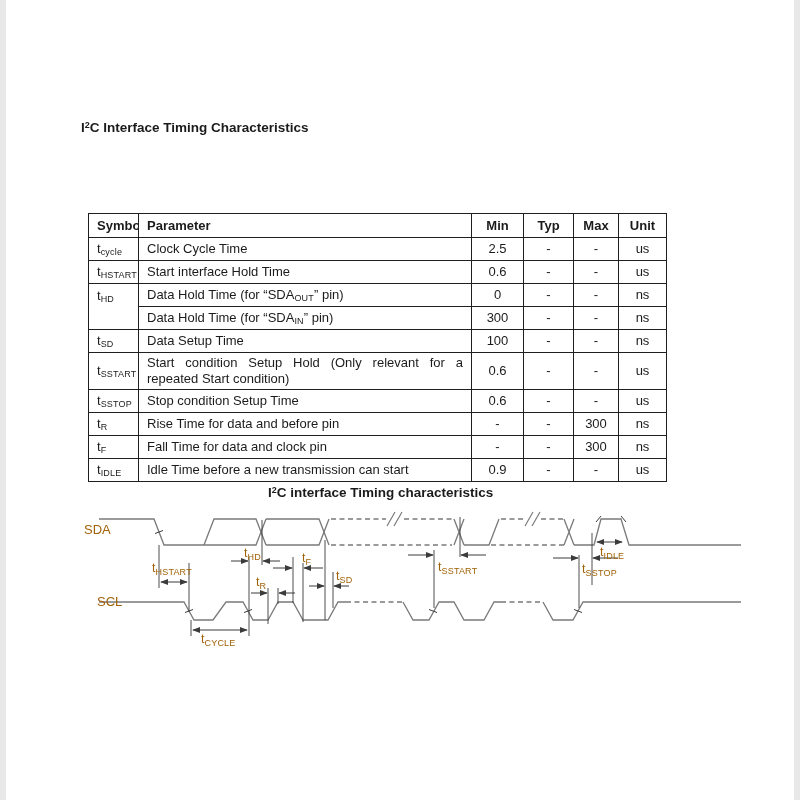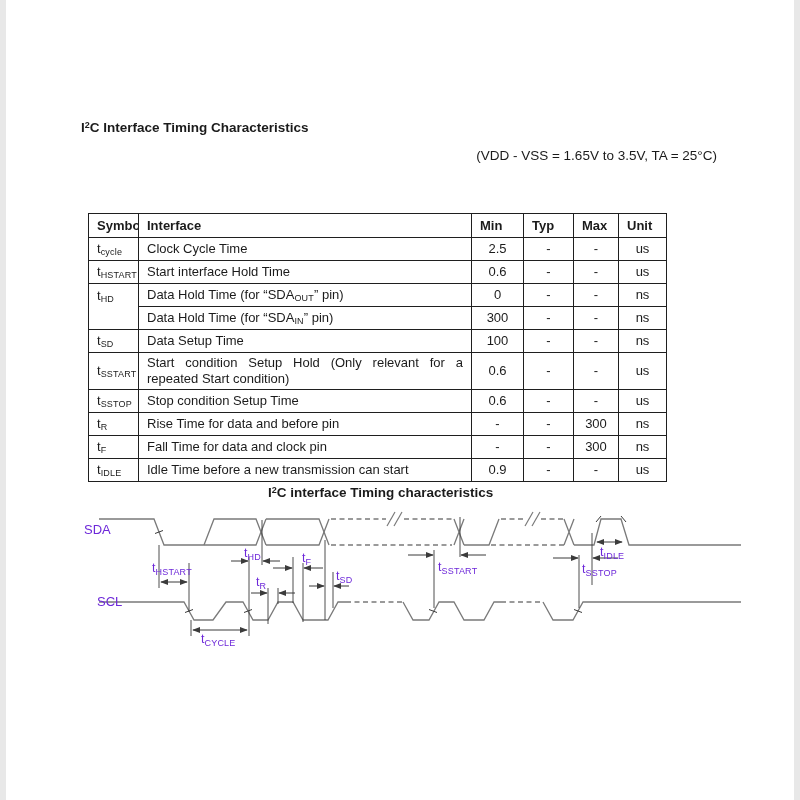--- a/index.html
+++ b/index.html
@@ -14,58 +14,57 @@
 
   table.timing {
     position:absolute; left:82px; top:180px; width:578px;
     border-collapse:collapse; table-layout:fixed; font-size:13px;margin-top:33px;
   }
   table.timing th, table.timing td {
     border:1px solid #1f1f1f; padding:2px 8px; line-height:16px;
     vertical-align:middle; overflow:hidden;
   }
   table.timing th { text-align:left; font-weight:bold; height:19px; }
-  table.timing th.c { }
+  table.timing th.c { text-align:center; }
   table.timing td { height:18px; }
   table.timing td.c { text-align:center; }
   table.timing td.sym { vertical-align:middle; }
   table.timing td.sym2 { vertical-align:top; padding-top:4px; }
   table.timing sub { font-size:9px; line-height:0; vertical-align:-2px; letter-spacing:0.2px; }
 
   .diagram-title { position:absolute; left:262px; top:485px; font-size:13.5px; font-weight:bold; }
   .diagram-title sup { font-size:9px; vertical-align:4px; }
 
   .diagram-wrap { position:absolute; left:75px; top:500px; width:680px; height:160px; }
   .diagram-wrap svg { position:absolute; left:0; top:0; }
-  .dlabel { position:absolute; font-size:12.5px; color:#6d28d9; white-space:nowrap; line-height:12px; }
+  .dlabel { position:absolute; font-size:12.5px; color:#a16207; white-space:nowrap; line-height:12px; }
   .dlabel sub { font-size:9px; vertical-align:-3px; line-height:0; letter-spacing:0.2px; }
   .sig { font-size:13px; }
 </style>
 </head>
 <body>
 
 <div class="page">
 
   <div class="doc-title"><span>I</span><sup>2</sup><span>C Interface Timing Characteristics</span></div>
 
-  <div class="condition-note">(VDD - VSS = 1.65V to 3.5V, TA = 25°C)</div>
 
   <table class="timing">
     <colgroup>
       <col style="width:50px">
         <col style="width:333px">
         <col style="width:52px">
       <col style="width:50px">
         <col style="width:45px">
         <col style="width:48px">
     </colgroup>
     <tbody>
         <tr>
       <th>Symbol</th>
-      <th>Interface</th>
+      <th>Parameter</th>
       <th class="c">Min</th>
       <th class="c">Typ</th>
       <th class="c">Max</th>
       <th class="c">Unit</th>
     </tr>
     <tr>
       <td class="sym"><span>t</span><sub>cycle</sub></td>
       <td>Clock Cycle Time</td>
       <td class="c">2.5</td>
       <td class="c">-</td>

